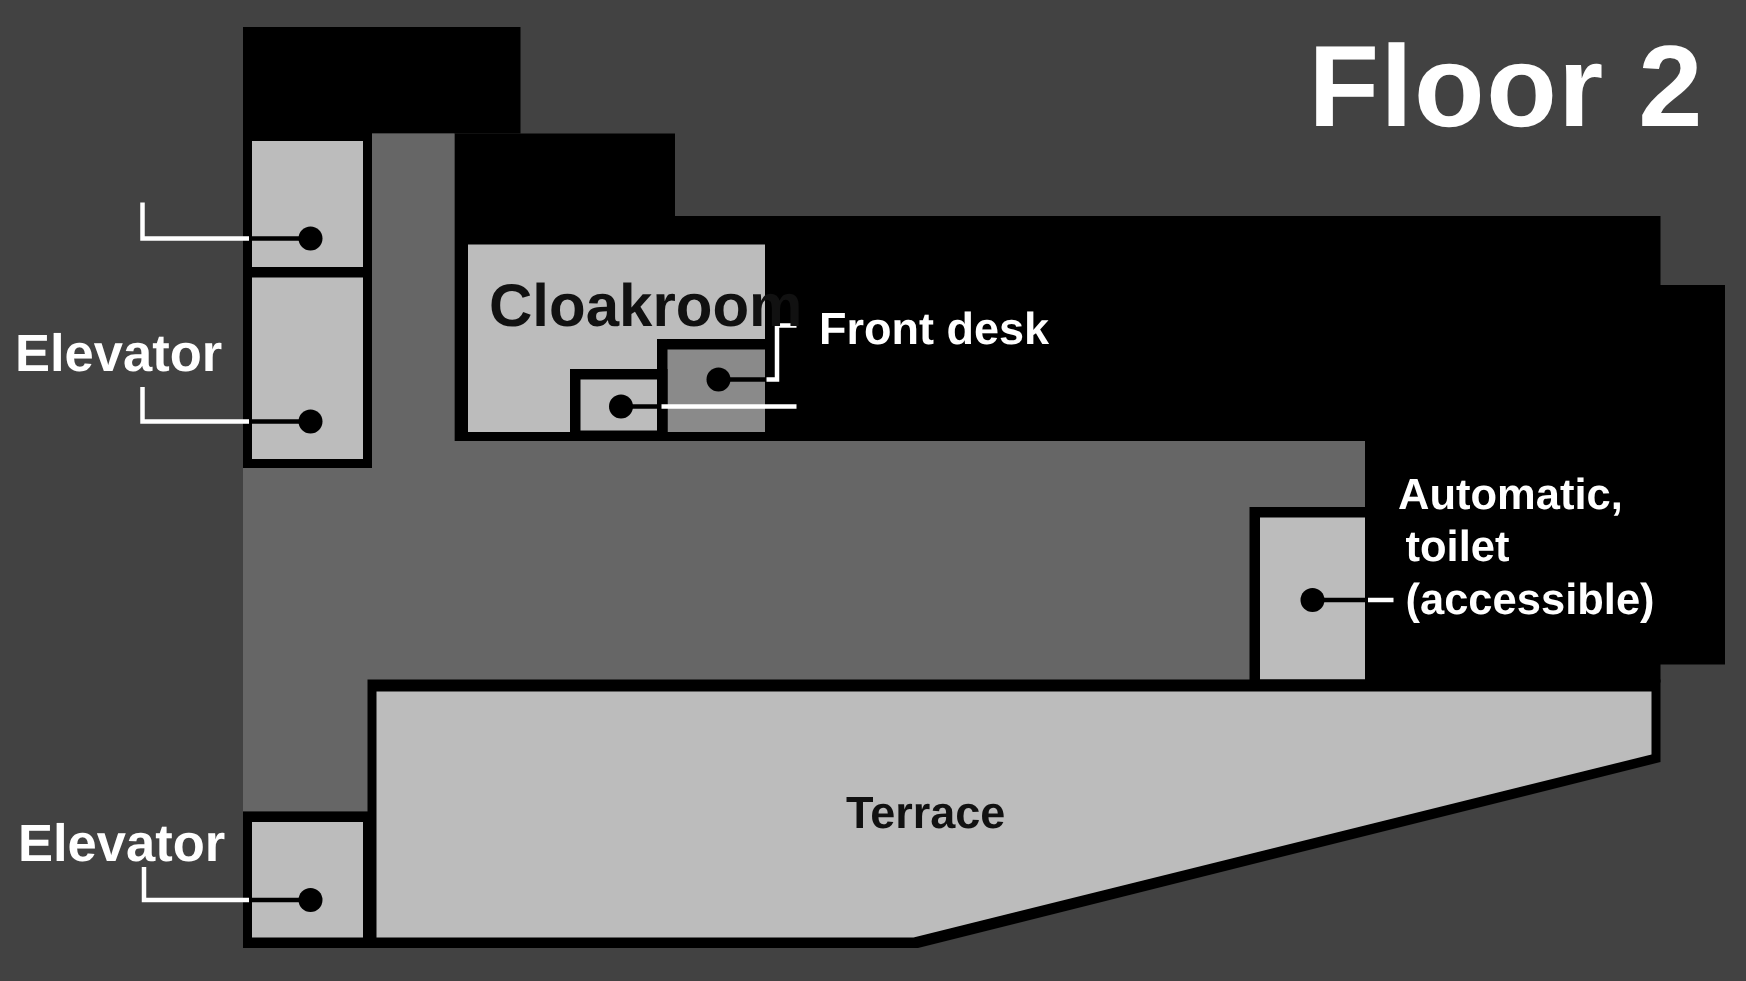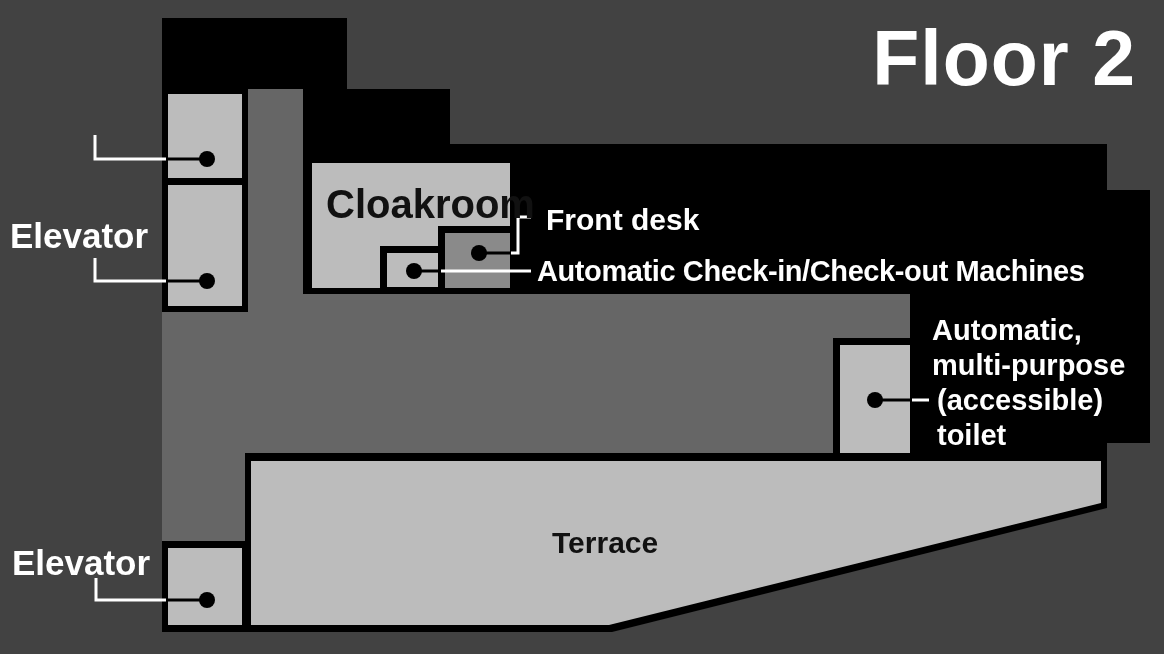--- a/index.html
+++ b/index.html
@@ -21,21 +21,21 @@
   }
   .laundry-label{left:10px;top:96px;font-size:35px;}
   .elevator-top-label{left:10px;top:217px;font-size:35px;}
   .elevator-bottom-label{left:12px;top:544px;font-size:35px;}
   .cloakroom-label{left:326px;top:182px;font-size:40px;}
   .front-desk-label{left:546px;top:203px;font-size:30px;}
   .machines-label{left:537px;top:256px;font-size:29px;letter-spacing:-0.4px;}
   .restrooms-label{left:932px;top:313px;font-size:29px;line-height:35px;}
   .restrooms-label .indent{padding-left:5px;}
   .lobby-label{left:337px;top:357px;font-size:38px;}
-  .terrace-label{left:552px;top:526px;font-size:30px;}
+  .terrace-label{left:564px;top:526px;font-size:30px;}
 </style>
 </head>
 <body>
 
 <div id="stage">
 
   <svg id="plan-svg" width="1164" height="654" viewBox="0 0 1164 654">
 
     <rect x="0" y="0" width="1164" height="654" fill="#424242"></rect>
 
@@ -97,25 +97,23 @@
 
 
   <div class="lbl lbl-white elevator-top-label">Elevator</div>
 
   <div class="lbl lbl-white elevator-bottom-label">Elevator</div>
 
   <div class="lbl lbl-black cloakroom-label">Cloakroom</div>
 
   <div class="lbl lbl-white front-desk-label">Front desk</div>
 
-  <div class="lbl lbl-white machines-label">Automatic Check-in/Check-out Machines</div>
 
   <div class="lbl lbl-white restrooms-label">
     <div>Automatic,</div>
-    <div>multi-purpose</div>
+    <div class="indent">toilet</div>
     <div class="indent">(accessible)</div>
-    <div class="indent">toilet</div>
   </div>
 
 
   <div class="lbl lbl-black terrace-label">Terrace</div>
 
 </div>
 
 </body></html>

